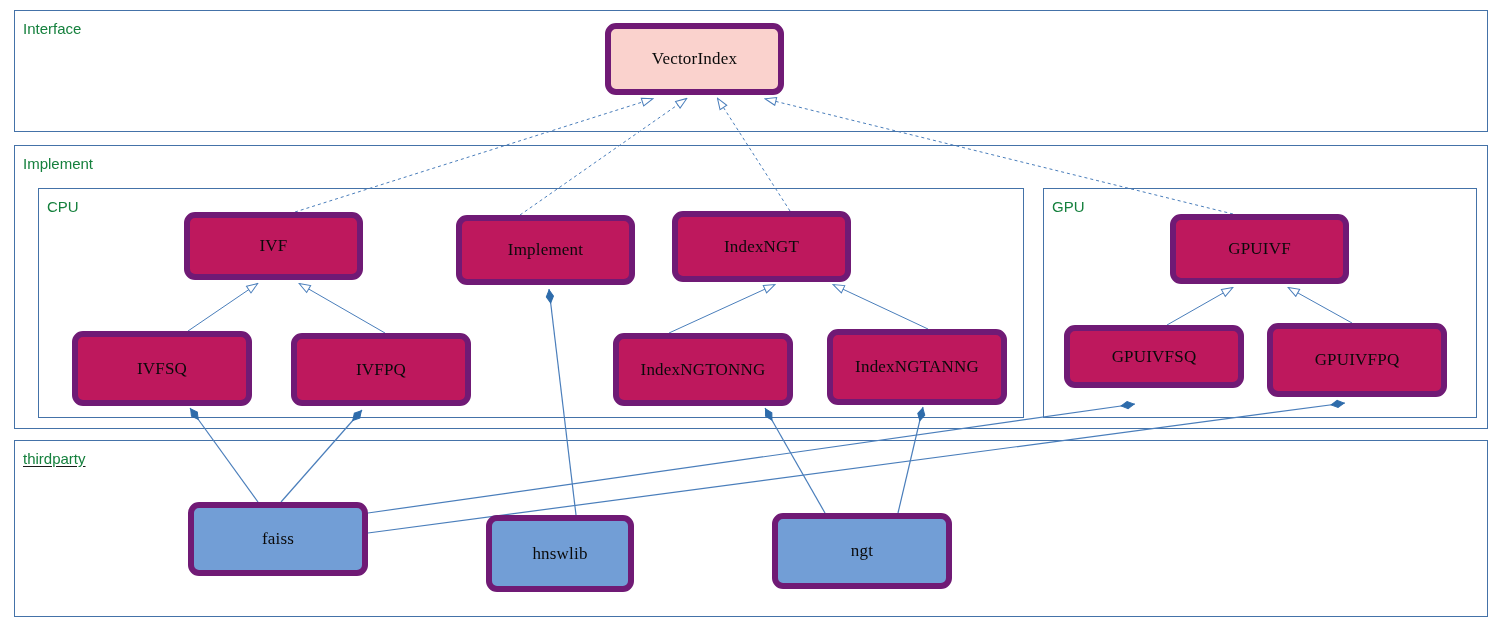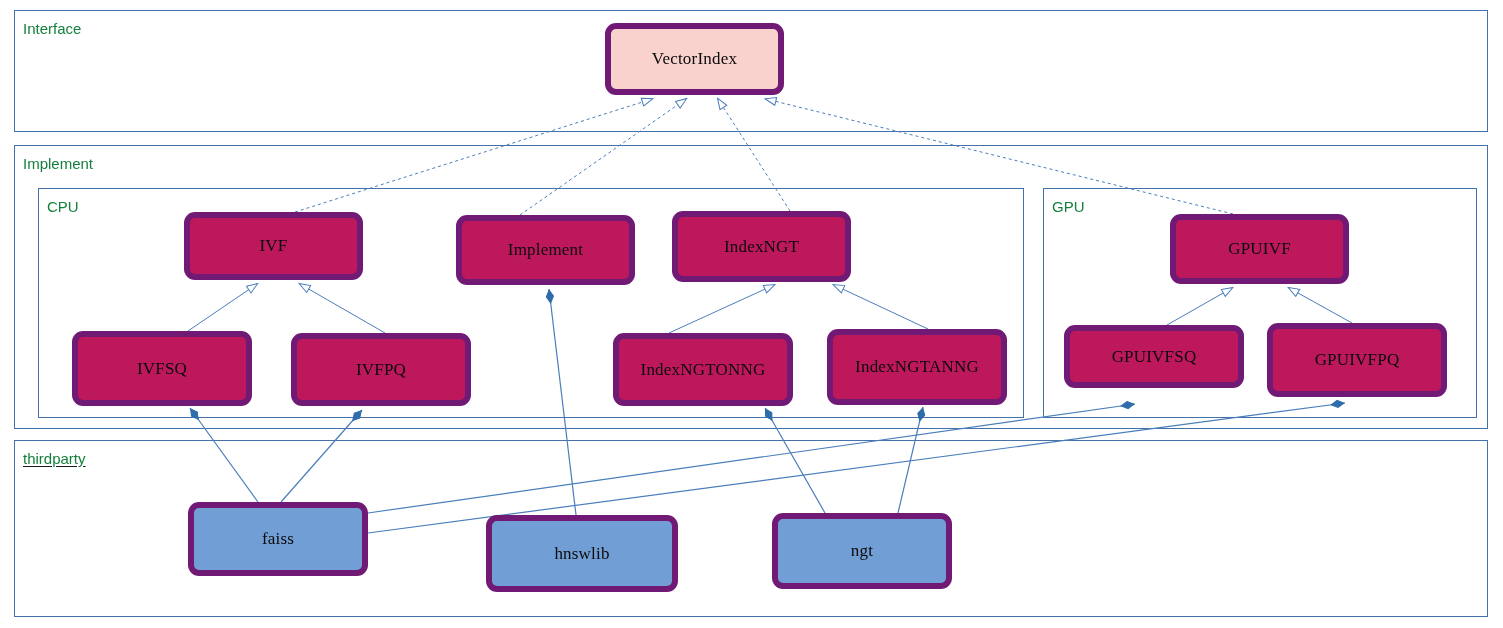--- a/index.html
+++ b/index.html
@@ -126,17 +126,17 @@
       <div class="node green" style="left: 456px; top: 215px; width: 179px; height: 70px;">Implement</div>
       <div class="node green" style="left: 672px; top: 211px; width: 179px; height: 71px;">IndexNGT</div>
       <div class="node green" style="left: 72px; top: 331px; width: 180px; height: 75px; text-align: right;">IVFSQ</div>
       <div class="node green" style="left: 291px; top: 333px; width: 180px; height: 73px;">IVFPQ</div>
       <div class="node green" style="left: 613px; top: 333px; width: 180px; height: 73px;">IndexNGTONNG</div>
       <div class="node green" style="left: 827px; top: 329px; width: 180px; height: 76px;">IndexNGTANNG</div>
       <div class="node green" style="left: 1170px; top: 214px; width: 179px; height: 70px;">GPUIVF</div>
       <div class="node green" style="left: 1064px; top: 325px; width: 180px; height: 63px;">GPUIVFSQ</div>
       <div class="node green" style="left: 1267px; top: 323px; width: 180px; height: 74px;">GPUIVFPQ</div>
       <div class="node blue" style="left: 188px; top: 502px; width: 180px; height: 74px;">faiss</div>
-      <div class="node blue" style="left: 486px; top: 515px; width: 192px; height: 77px;">hnswlib</div>
+      <div class="node blue" style="left: 486px; top: 515px; width: 148px; height: 77px;">hnswlib</div>
       <div class="node blue" style="left: 772px; top: 513px; width: 180px; height: 76px;">ngt</div>
     </div>
 
 </div>
 
 </body></html>

